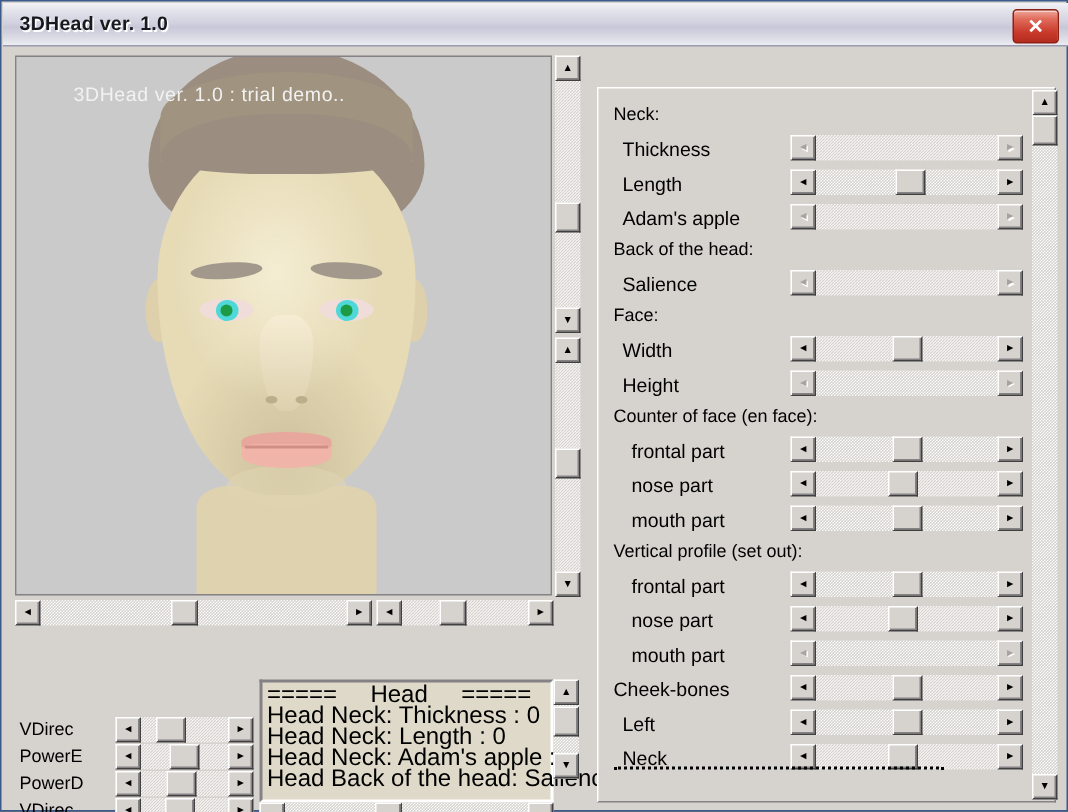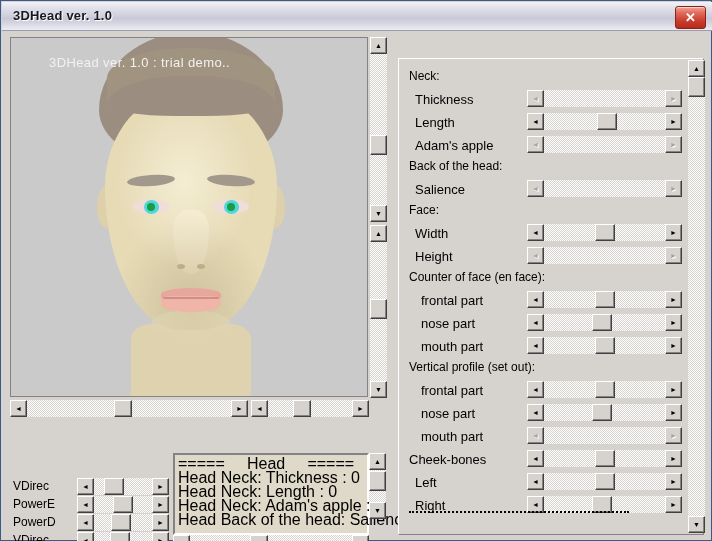--- a/index.html
+++ b/index.html
@@ -501,21 +501,21 @@
             </div>
           </div>
           <div class="prm-label" style="top: 416px; left: 16px;">Left</div>
           <div class="prm-row" style="top: 414px;">
             <div class="sb" style="left: 0px; top: 0px; width: 155px; height: 17px; position: absolute;">
               <div class="sb-btn" style="left: 0px; top: 0px; width: 17px; height: 17px;">◄</div>
               <div class="sb-btn" style="right: 0px; top: 0px; width: 17px; height: 17px;">►</div>
               <div class="sb-thumb" style="top: 0px; height: 17px; width: 20px; left: 67.5px;"></div>
             </div>
           </div>
-          <div class="prm-label" style="top: 439px; left: 16px;">Right</div>
+          <div class="prm-label" style="top: 439px; left: 16px;">Neck</div>
           <div class="prm-row" style="top: 437px;">
             <div class="sb" style="left: 0px; top: 0px; width: 155px; height: 17px; position: absolute;">
               <div class="sb-btn" style="left: 0px; top: 0px; width: 17px; height: 17px;">◄</div>
               <div class="sb-btn" style="right: 0px; top: 0px; width: 17px; height: 17px;">►</div>
               <div class="sb-thumb" style="top: 0px; height: 17px; width: 20px; left: 65.48px;"></div>
             </div>
           </div>
         </div>
       <div id="panel-dots"></div>
     </div>

